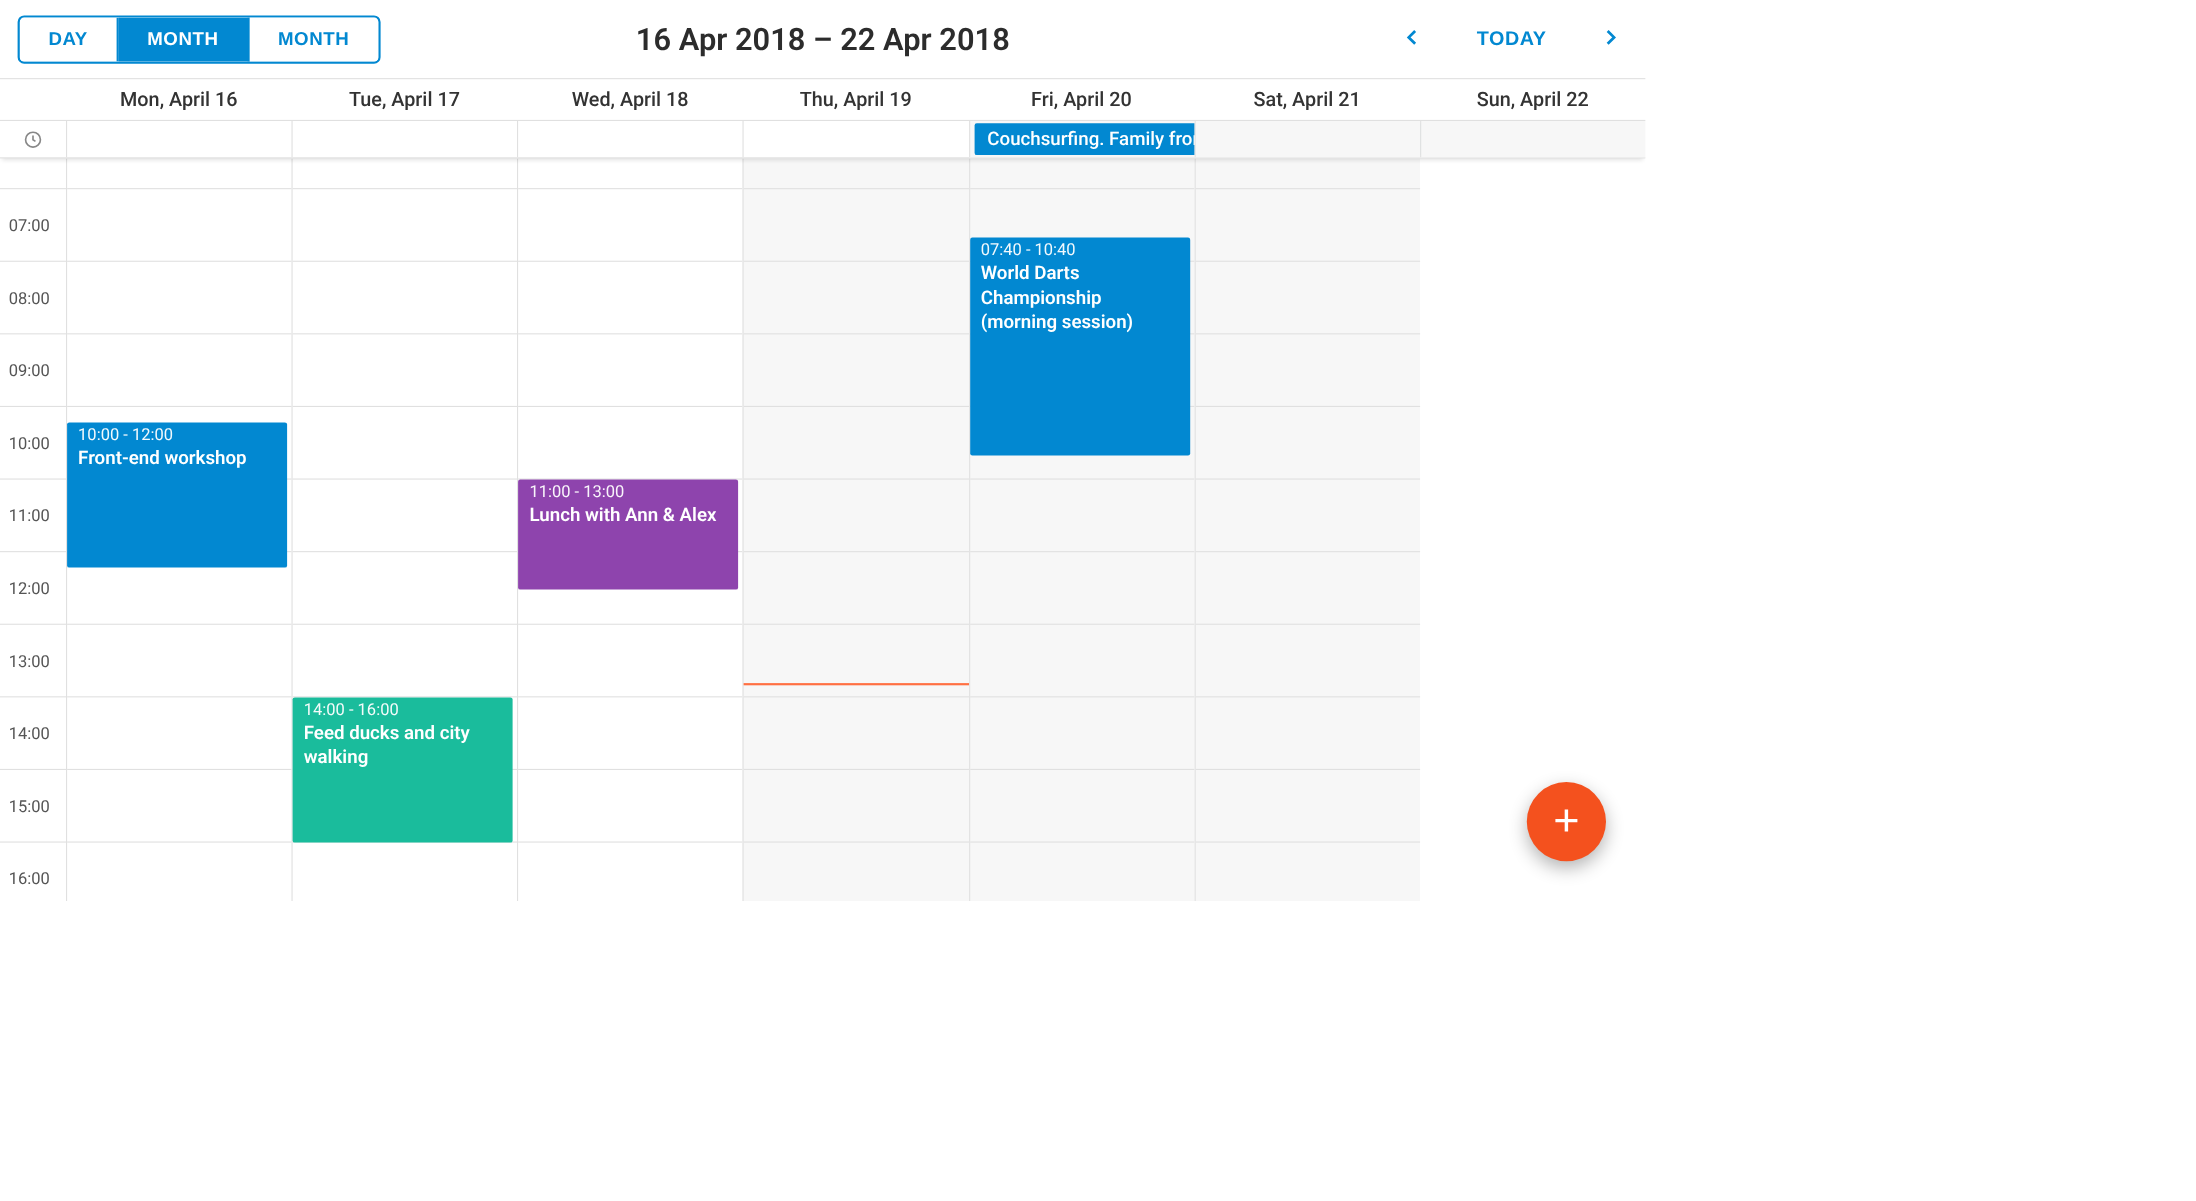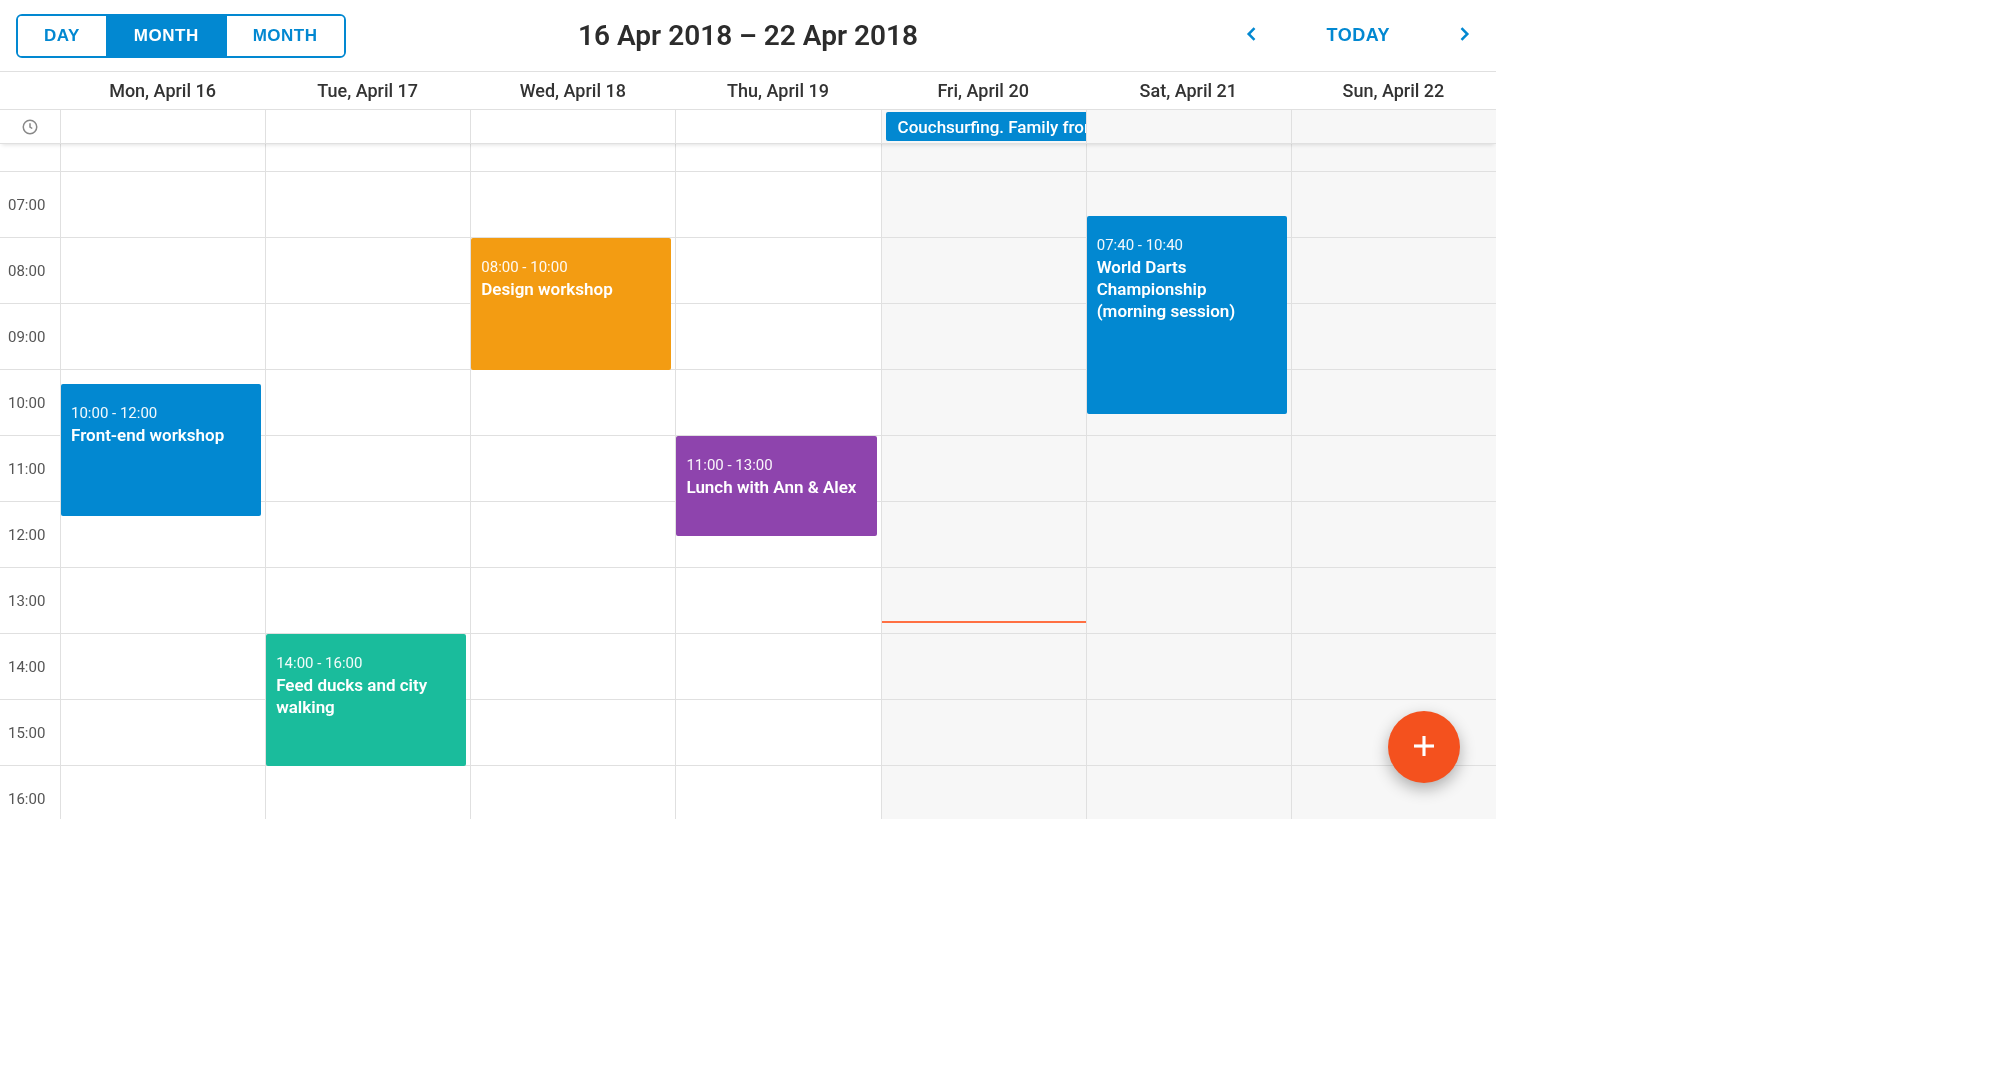--- a/index.html
+++ b/index.html
@@ -61,21 +61,21 @@
     left: 50%;
     transform: translateX(-50%);
     font-size: 28px;
     font-weight: 600;
     color: #2c2c2c;
   }
   .toolbar-nav {
     margin-left: auto;
     display: flex;
     align-items: center;
-    gap: 52px;
+    gap: 36px;
   }
   .chevron-btn {
     background: none;
     border: none;
     color: var(--primary-blue);
     cursor: pointer;
     padding: 6px;
     display: flex;
     align-items: center;
     justify-content: center;
@@ -168,21 +168,21 @@
     border-bottom: 1px solid var(--border);
   }
   .grid .time-col .hour-label { border-bottom: 1px solid var(--border); }
   .grid .time-col .hour-label:first-child,
   .day-col .hour-cell:first-child { height: 28px; }
 
   
   .event {
     position:absolute;
     left:0; right:4px;
-    padding:20px 10px;
+    padding:2px 10px;
     color:#fff;
     border-radius:2px;
     overflow:hidden;
   }
   .event .ev-time { font-size:15px; font-weight:400; opacity:0.95; }
   .event .ev-title { font-size:17px; font-weight:600; line-height:1.3; margin-top:2px; }
 
   .now-line {
     position:absolute;
     left:0; right:0;
@@ -320,37 +320,20 @@
           <div class="hour-cell"></div>
           <div class="hour-cell"></div>
           <div class="hour-cell"></div>
           <div class="hour-cell"></div>
           <div class="hour-cell"></div>
           <div class="hour-cell"></div>
           <div class="hour-cell"></div>
           <div class="hour-cell"></div>
           <div class="hour-cell"></div>
           <div class="hour-cell"></div>
-          <div class="event" style="top: 93.72px; height: 132px; background: rgb(243, 156, 18);">
-            <div class="ev-time">08:00 - 10:00</div>
-            <div class="ev-title">Design workshop</div>
-          </div>
-        </div>
-      <div class="day-col">
-          <div class="hour-cell"></div>
-          <div class="hour-cell"></div>
-          <div class="hour-cell"></div>
-          <div class="hour-cell"></div>
-          <div class="hour-cell"></div>
-          <div class="hour-cell"></div>
-          <div class="hour-cell"></div>
-          <div class="hour-cell"></div>
-          <div class="hour-cell"></div>
-          <div class="hour-cell"></div>
-          <div class="hour-cell"></div>
           <div class="event" style="top: 291.72px; height: 100px; background: rgb(142, 68, 173);">
             <div class="ev-time">11:00 - 13:00</div>
             <div class="ev-title">Lunch with Ann &amp; Alex</div>
           </div>
         </div>
       <div class="day-col weekend">
           <div class="hour-cell"></div>
           <div class="hour-cell"></div>
           <div class="hour-cell"></div>
           <div class="hour-cell"></div>

